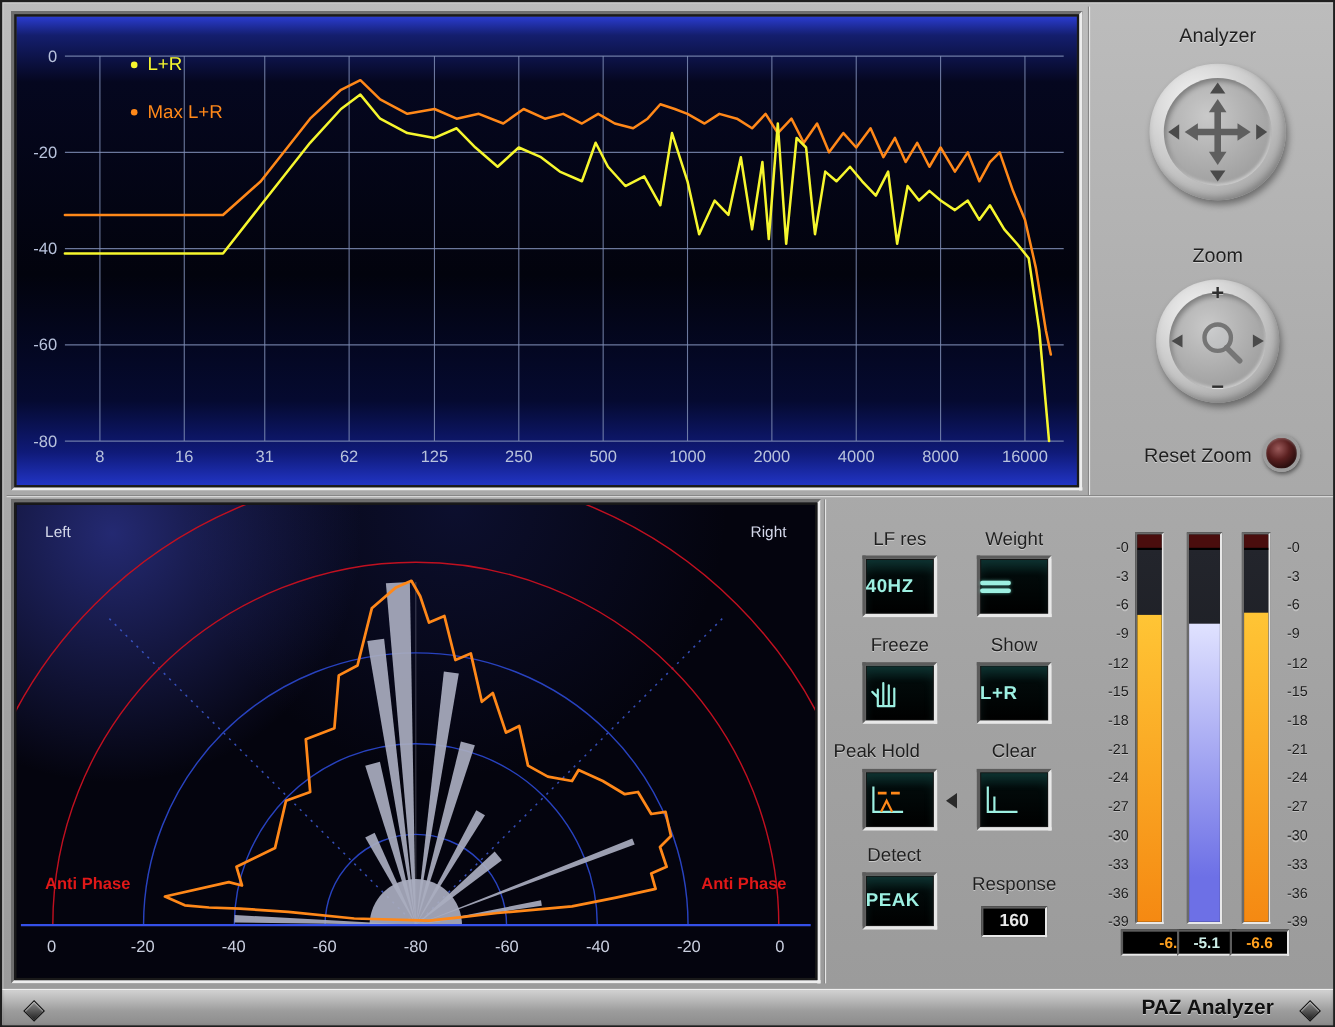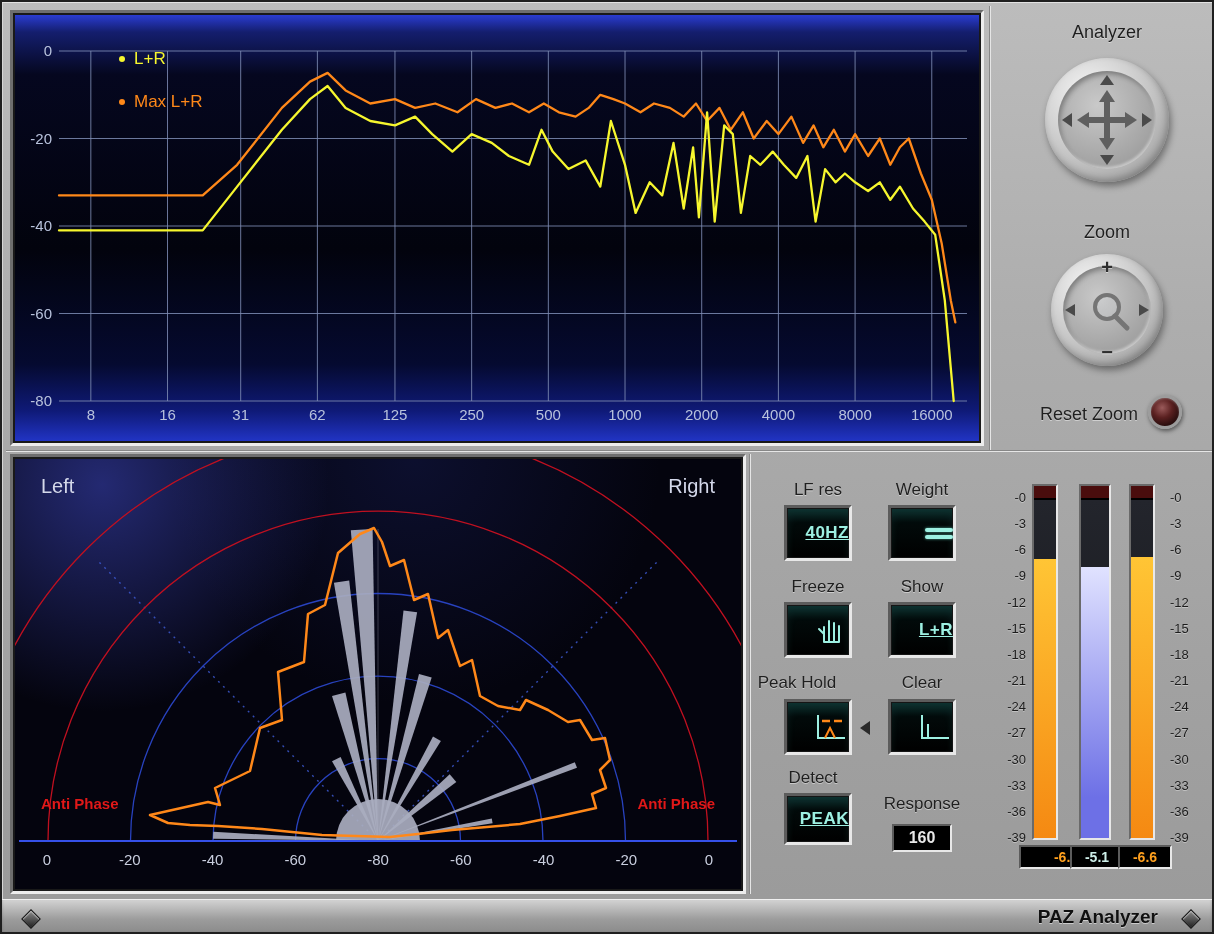--- a/index.html
+++ b/index.html
@@ -32,31 +32,31 @@
   .legend-item{display:flex;align-items:center;gap:9px;font-size:17px;margin-bottom:23px;}
   .legend-dot{width:6px;height:6px;border-radius:50%;background:currentColor;}
 
   .ring-b{fill:none;stroke-width:1.3;opacity:.95;}
   .ring-r{fill:none;stroke-width:1.3;}
   .diag{stroke:#3a55c8;stroke-width:1.4;stroke-dasharray:2 5;opacity:.9;}
   .vline{stroke:#99a;opacity:.35;stroke-width:1;}
   .outline{fill:none;stroke-width:2.5;stroke-linejoin:round;}
   .baseline{stroke-width:2;}
   .pol-tick{fill:#c9cede;font-size:15px;text-anchor:middle;font-family:"Liberation Sans",sans-serif;}
-  .pol-label{position:absolute;font-size:20px;color:#d4d8ea;}
+  .pol-label{position:absolute;font-size:14px;color:#d4d8ea;}
   .anti{position:absolute;top:336px;font-weight:bold;font-size:15px;color:#e11818;}
 
   .ctl-label{position:absolute;height:20px;text-align:center;font-size:17px;color:#1f1f1f;text-shadow:0 1px 0 rgba(255,255,255,.45);}
   .wbtn{
     position:absolute;width:68px;height:56px;box-sizing:border-box;
     background:linear-gradient(180deg,#05201f 0%,#020a0a 30%,#000 100%);
     border:3px solid;border-color:#5c5c5c #e8e8e8 #e8e8e8 #5c5c5c;
     box-shadow:inset 0 0 0 1px #151515, inset 0 8px 10px rgba(80,200,190,.12);
-    display:flex;align-items:center;justify-content:flex-end;
-    color:#9df0e2;font-weight:bold;font-size:17px;letter-spacing:.5px;text-decoration:underline;
+    display:flex;align-items:center;justify-content:flex-start;
+    color:#9df0e2;font-weight:bold;font-size:17px;letter-spacing:.5px;
   }
   .value-box{
     position:absolute;box-sizing:border-box;background:#000;
     border:2px solid;border-color:#5c5c5c #e8e8e8 #e8e8e8 #5c5c5c;
     display:flex;align-items:center;justify-content:center;
     color:#e8e8e8;font-weight:bold;font-size:16px;
   }
   .weight-icon i{display:block;width:28px;height:4px;border-radius:2px;background:#9df0e2;margin:3px 0;box-shadow:0 0 3px rgba(130,255,230,.6);}
   .arrow-left{position:absolute;width:0;height:0;border-top:7px solid transparent;border-bottom:7px solid transparent;border-right:10px solid #2a2a2a;}
 

